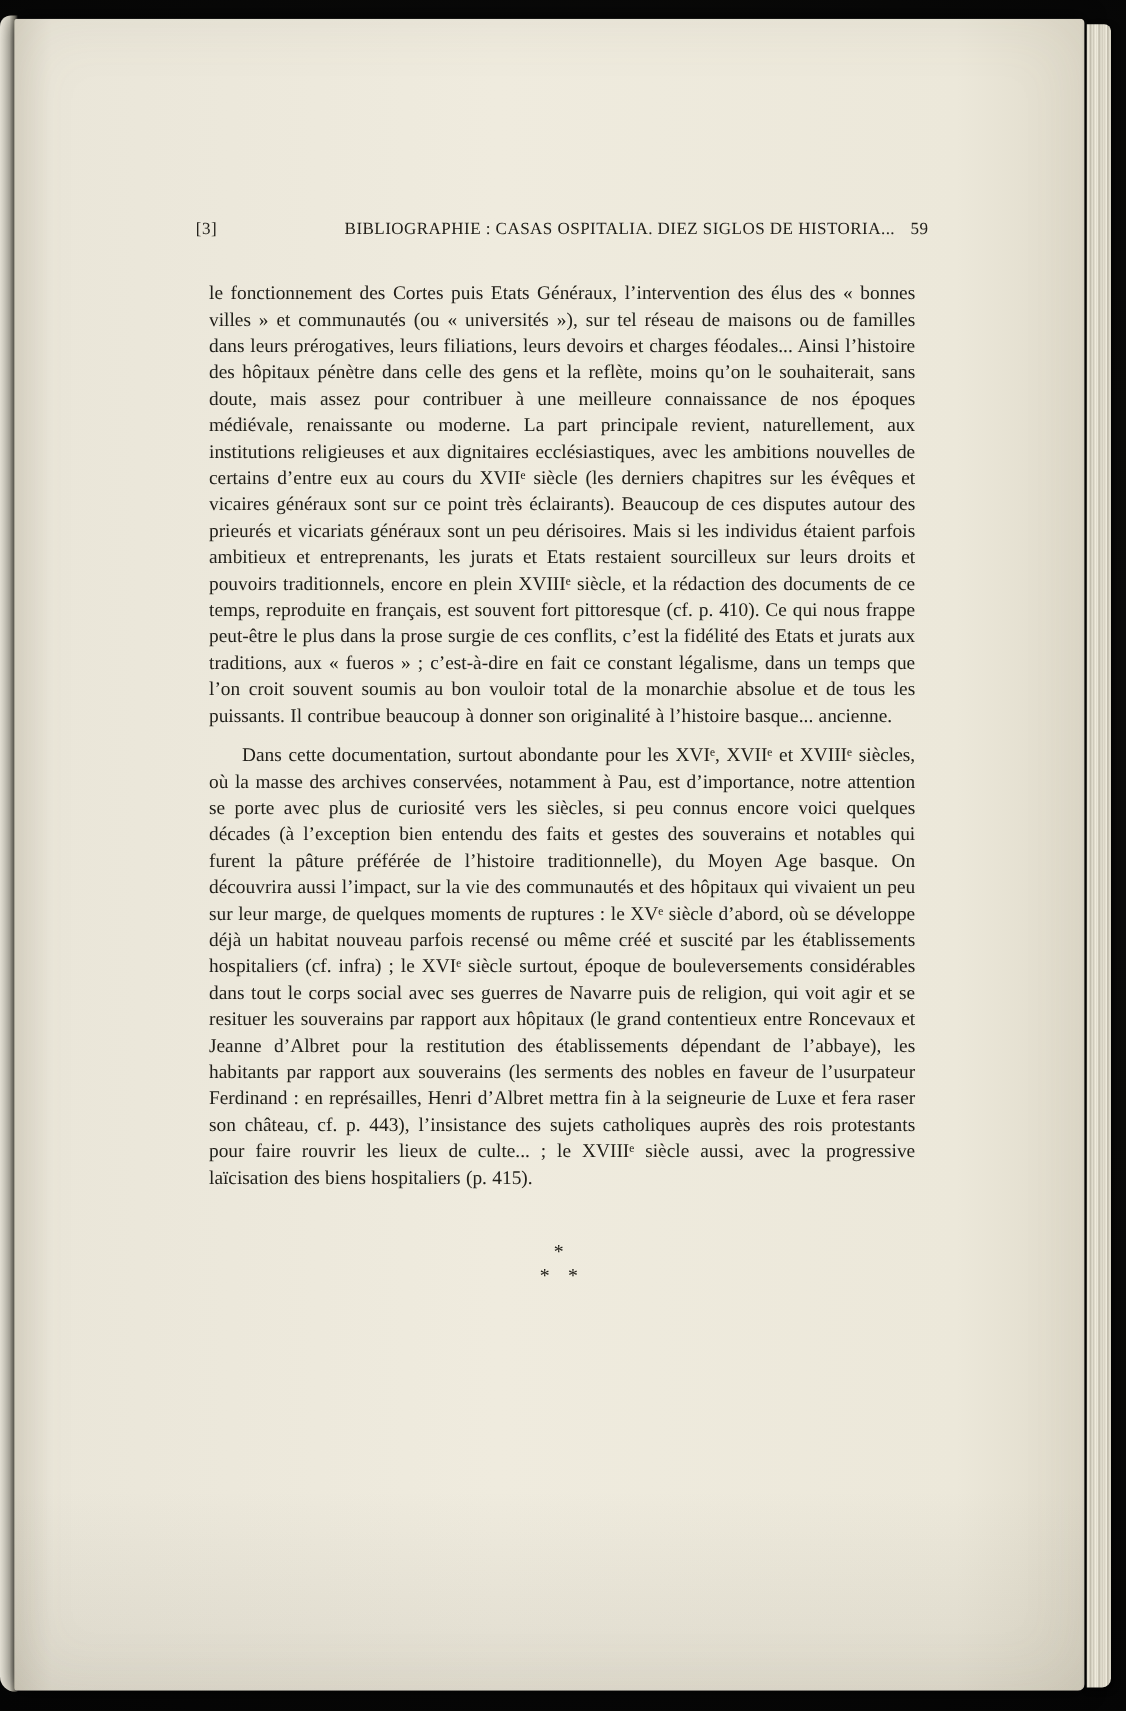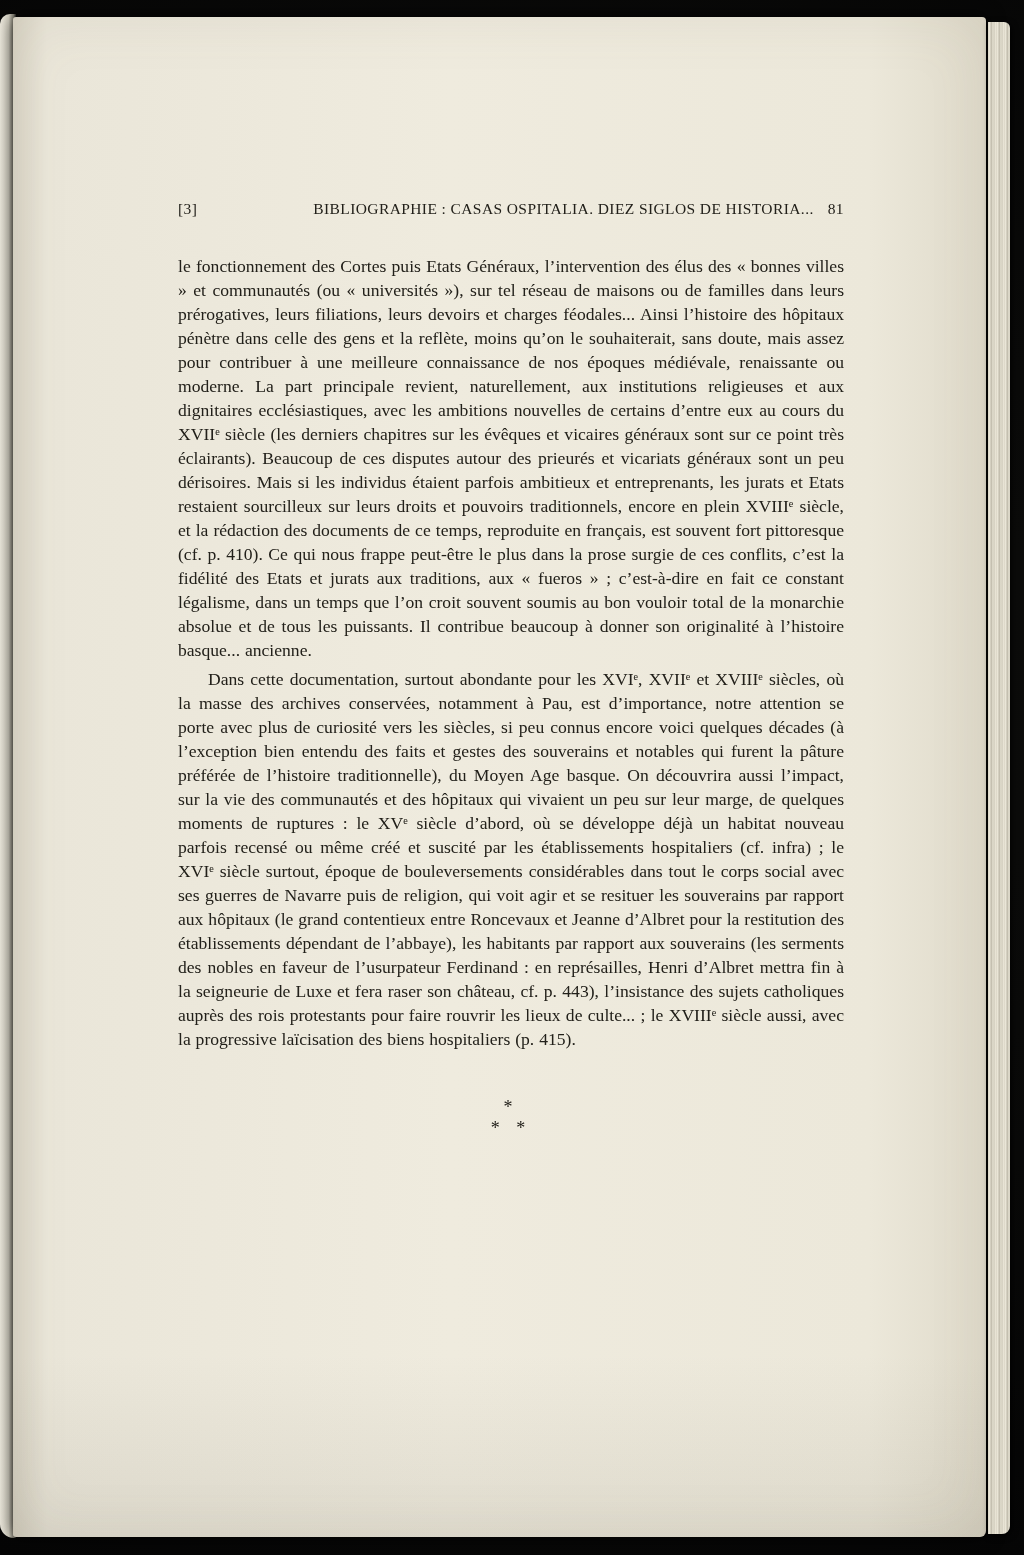--- a/index.html
+++ b/index.html
@@ -71,21 +71,21 @@
     margin-bottom: 36px;
     white-space: nowrap;
   }
   .header-row .ref { flex: 0 0 auto; }
   .header-row .title { flex: 1 1 auto; text-align: right; padding: 0 14px; }
   .header-row .pnum { flex: 0 0 auto; }
   .para {
     font-size: 17.6px;
     line-height: 24px;
     text-align: justify;
-    margin: 0;
+    margin: 12px;
     word-spacing: 0.5px;
   }
   .para.second {
     margin-top: 5px;
     text-indent: 30px;
   }
   .asterisks {
     margin-top: 46px;
     text-align: center;
     font-size: 18px;
@@ -100,21 +100,21 @@
 <div class="scan">
 
   <div class="spine-edge"></div>
 
   <div class="page">
     <div class="text-block">
 
       <div class="header-row">
         <span class="ref">[3]</span>
         <span class="title">BIBLIOGRAPHIE : CASAS OSPITALIA. DIEZ SIGLOS DE HISTORIA...</span>
-        <span class="pnum">81</span>
+        <span class="pnum">59</span>
       </div>
 
       <p class="para first">le fonctionnement des Cortes puis Etats Généraux, l’intervention des élus des « bonnes villes » et communautés (ou « universités »), sur tel réseau de maisons ou de familles dans leurs prérogatives, leurs filiations, leurs devoirs et charges féodales... Ainsi l’histoire des hôpitaux pénètre dans celle des gens et la reflète, moins qu’on le souhaiterait, sans doute, mais assez pour contribuer à une meilleure connaissance de nos époques médiévale, renaissante ou moderne. La part principale revient, naturellement, aux institutions religieuses et aux dignitaires ecclésiastiques, avec les ambitions nouvelles de certains d’entre eux au cours du XVIIᵉ siècle (les derniers chapitres sur les évêques et vicaires généraux sont sur ce point très éclairants). Beaucoup de ces disputes autour des prieurés et vicariats généraux sont un peu dérisoires. Mais si les individus étaient parfois ambitieux et entreprenants, les jurats et Etats restaient sourcilleux sur leurs droits et pouvoirs traditionnels, encore en plein XVIIIᵉ siècle, et la rédaction des documents de ce temps, reproduite en français, est souvent fort pittoresque (cf. p. 410). Ce qui nous frappe peut-être le plus dans la prose surgie de ces conflits, c’est la fidélité des Etats et jurats aux traditions, aux « fueros » ; c’est-à-dire en fait ce constant légalisme, dans un temps que l’on croit souvent soumis au bon vouloir total de la monarchie absolue et de tous les puissants. Il contribue beaucoup à donner son originalité à l’histoire basque... ancienne.</p>
 
       <p class="para second">Dans cette documentation, surtout abondante pour les XVIᵉ, XVIIᵉ et XVIIIᵉ siècles, où la masse des archives conservées, notamment à Pau, est d’importance, notre attention se porte avec plus de curiosité vers les siècles, si peu connus encore voici quelques décades (à l’exception bien entendu des faits et gestes des souverains et notables qui furent la pâture préférée de l’histoire traditionnelle), du Moyen Age basque. On découvrira aussi l’impact, sur la vie des communautés et des hôpitaux qui vivaient un peu sur leur marge, de quelques moments de ruptures : le XVᵉ siècle d’abord, où se développe déjà un habitat nouveau parfois recensé ou même créé et suscité par les établissements hospitaliers (cf. infra) ; le XVIᵉ siècle surtout, époque de bouleversements considérables dans tout le corps social avec ses guerres de Navarre puis de religion, qui voit agir et se resituer les souverains par rapport aux hôpitaux (le grand contentieux entre Roncevaux et Jeanne d’Albret pour la restitution des établissements dépendant de l’abbaye), les habitants par rapport aux souverains (les serments des nobles en faveur de l’usurpateur Ferdinand : en représailles, Henri d’Albret mettra fin à la seigneurie de Luxe et fera raser son château, cf. p. 443), l’insistance des sujets catholiques auprès des rois protestants pour faire rouvrir les lieux de culte... ; le XVIIIᵉ siècle aussi, avec la progressive laïcisation des biens hospitaliers (p. 415).</p>
 
       <div class="asterisks">
         <div>*</div>
         <div>* *</div>
       </div>

